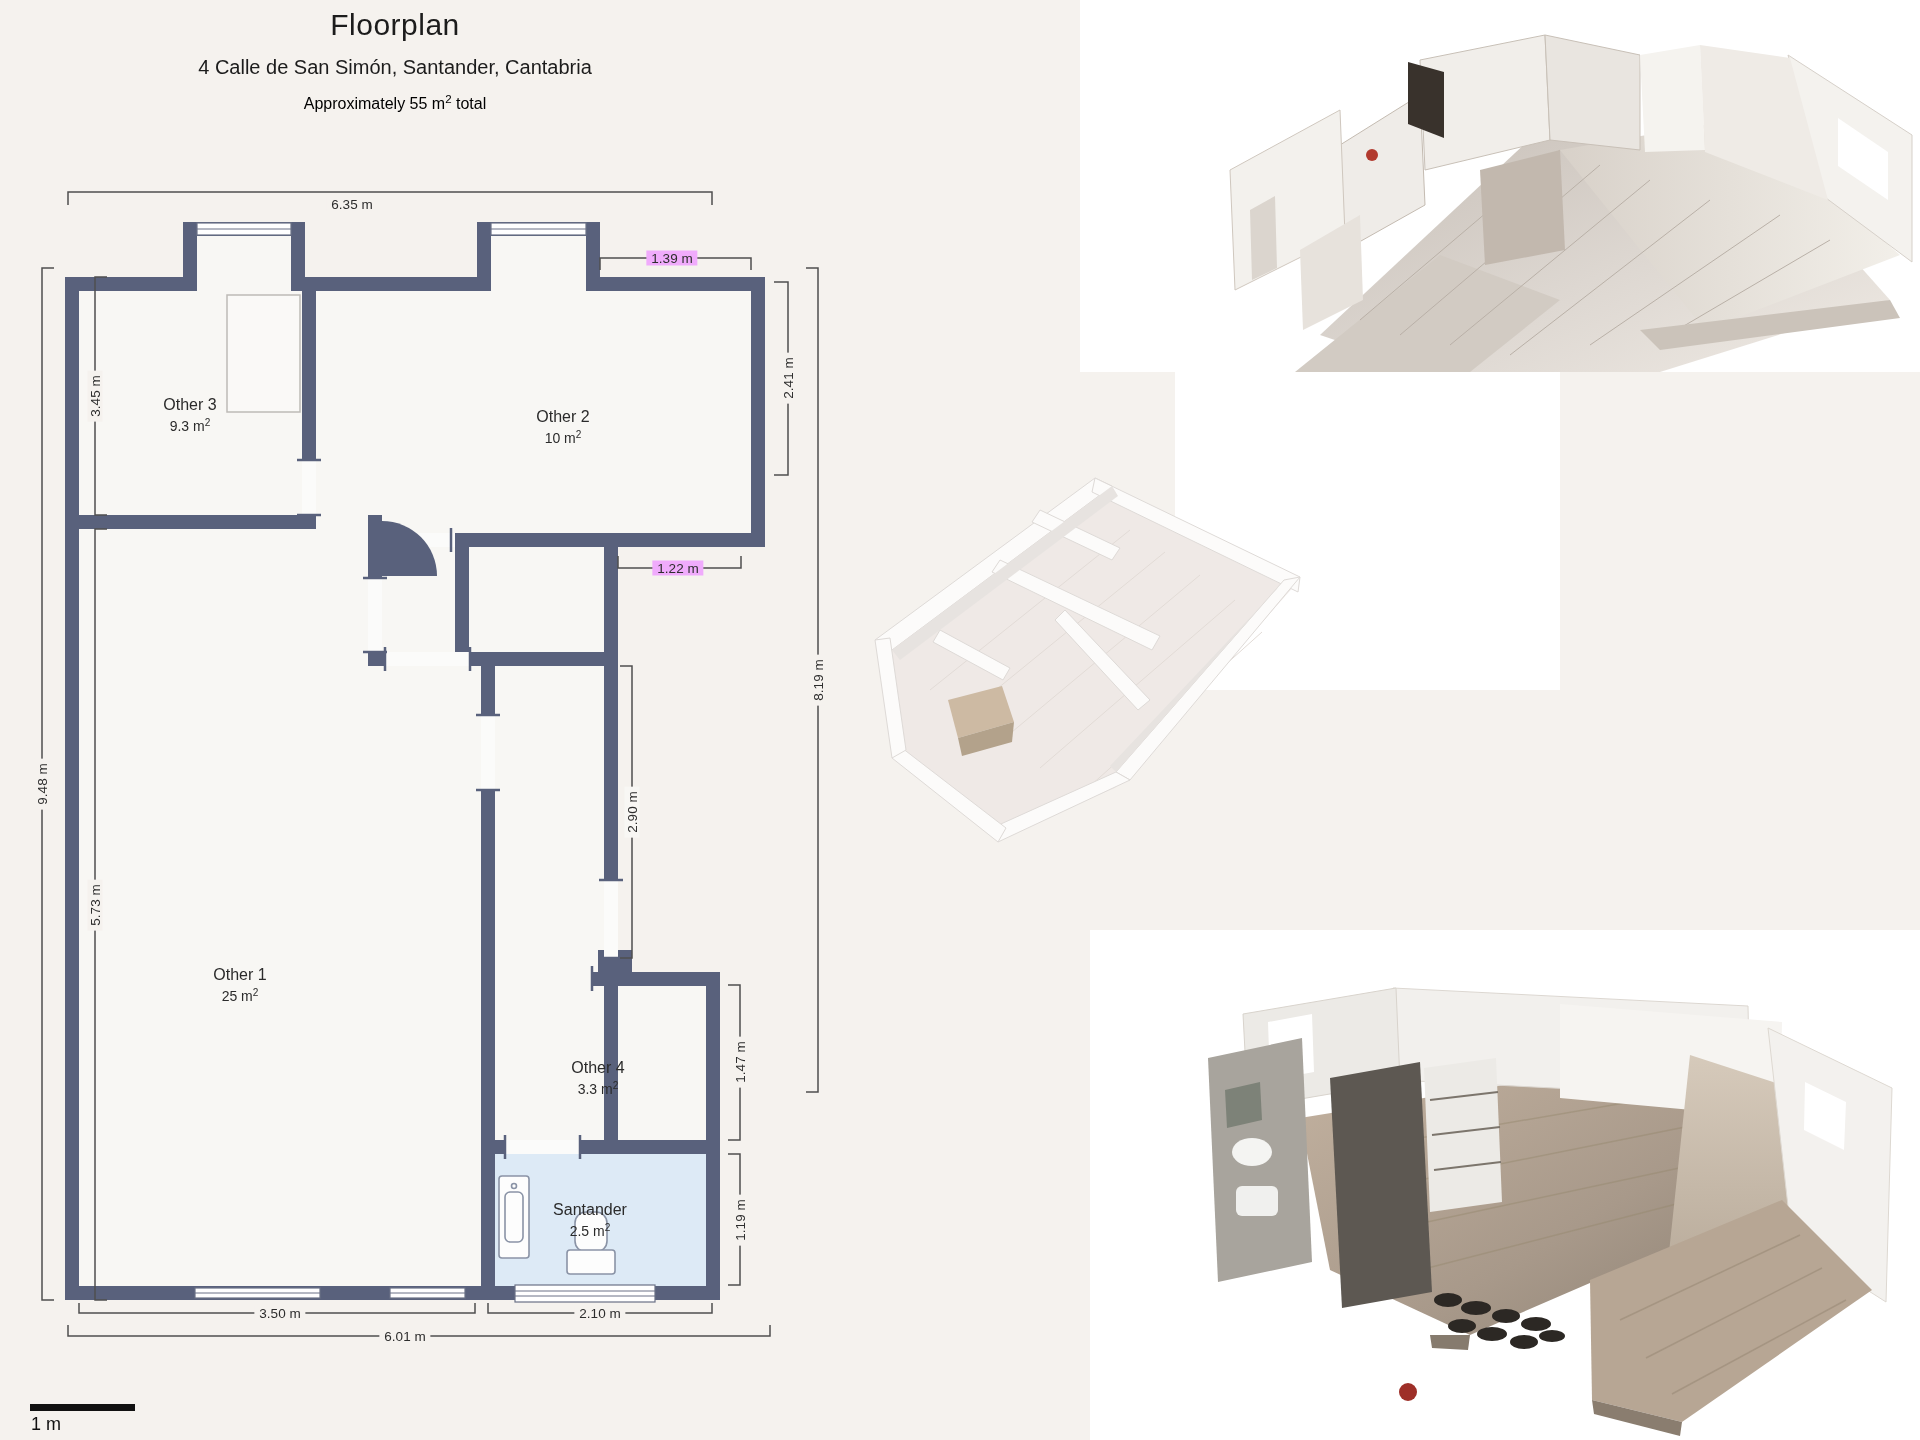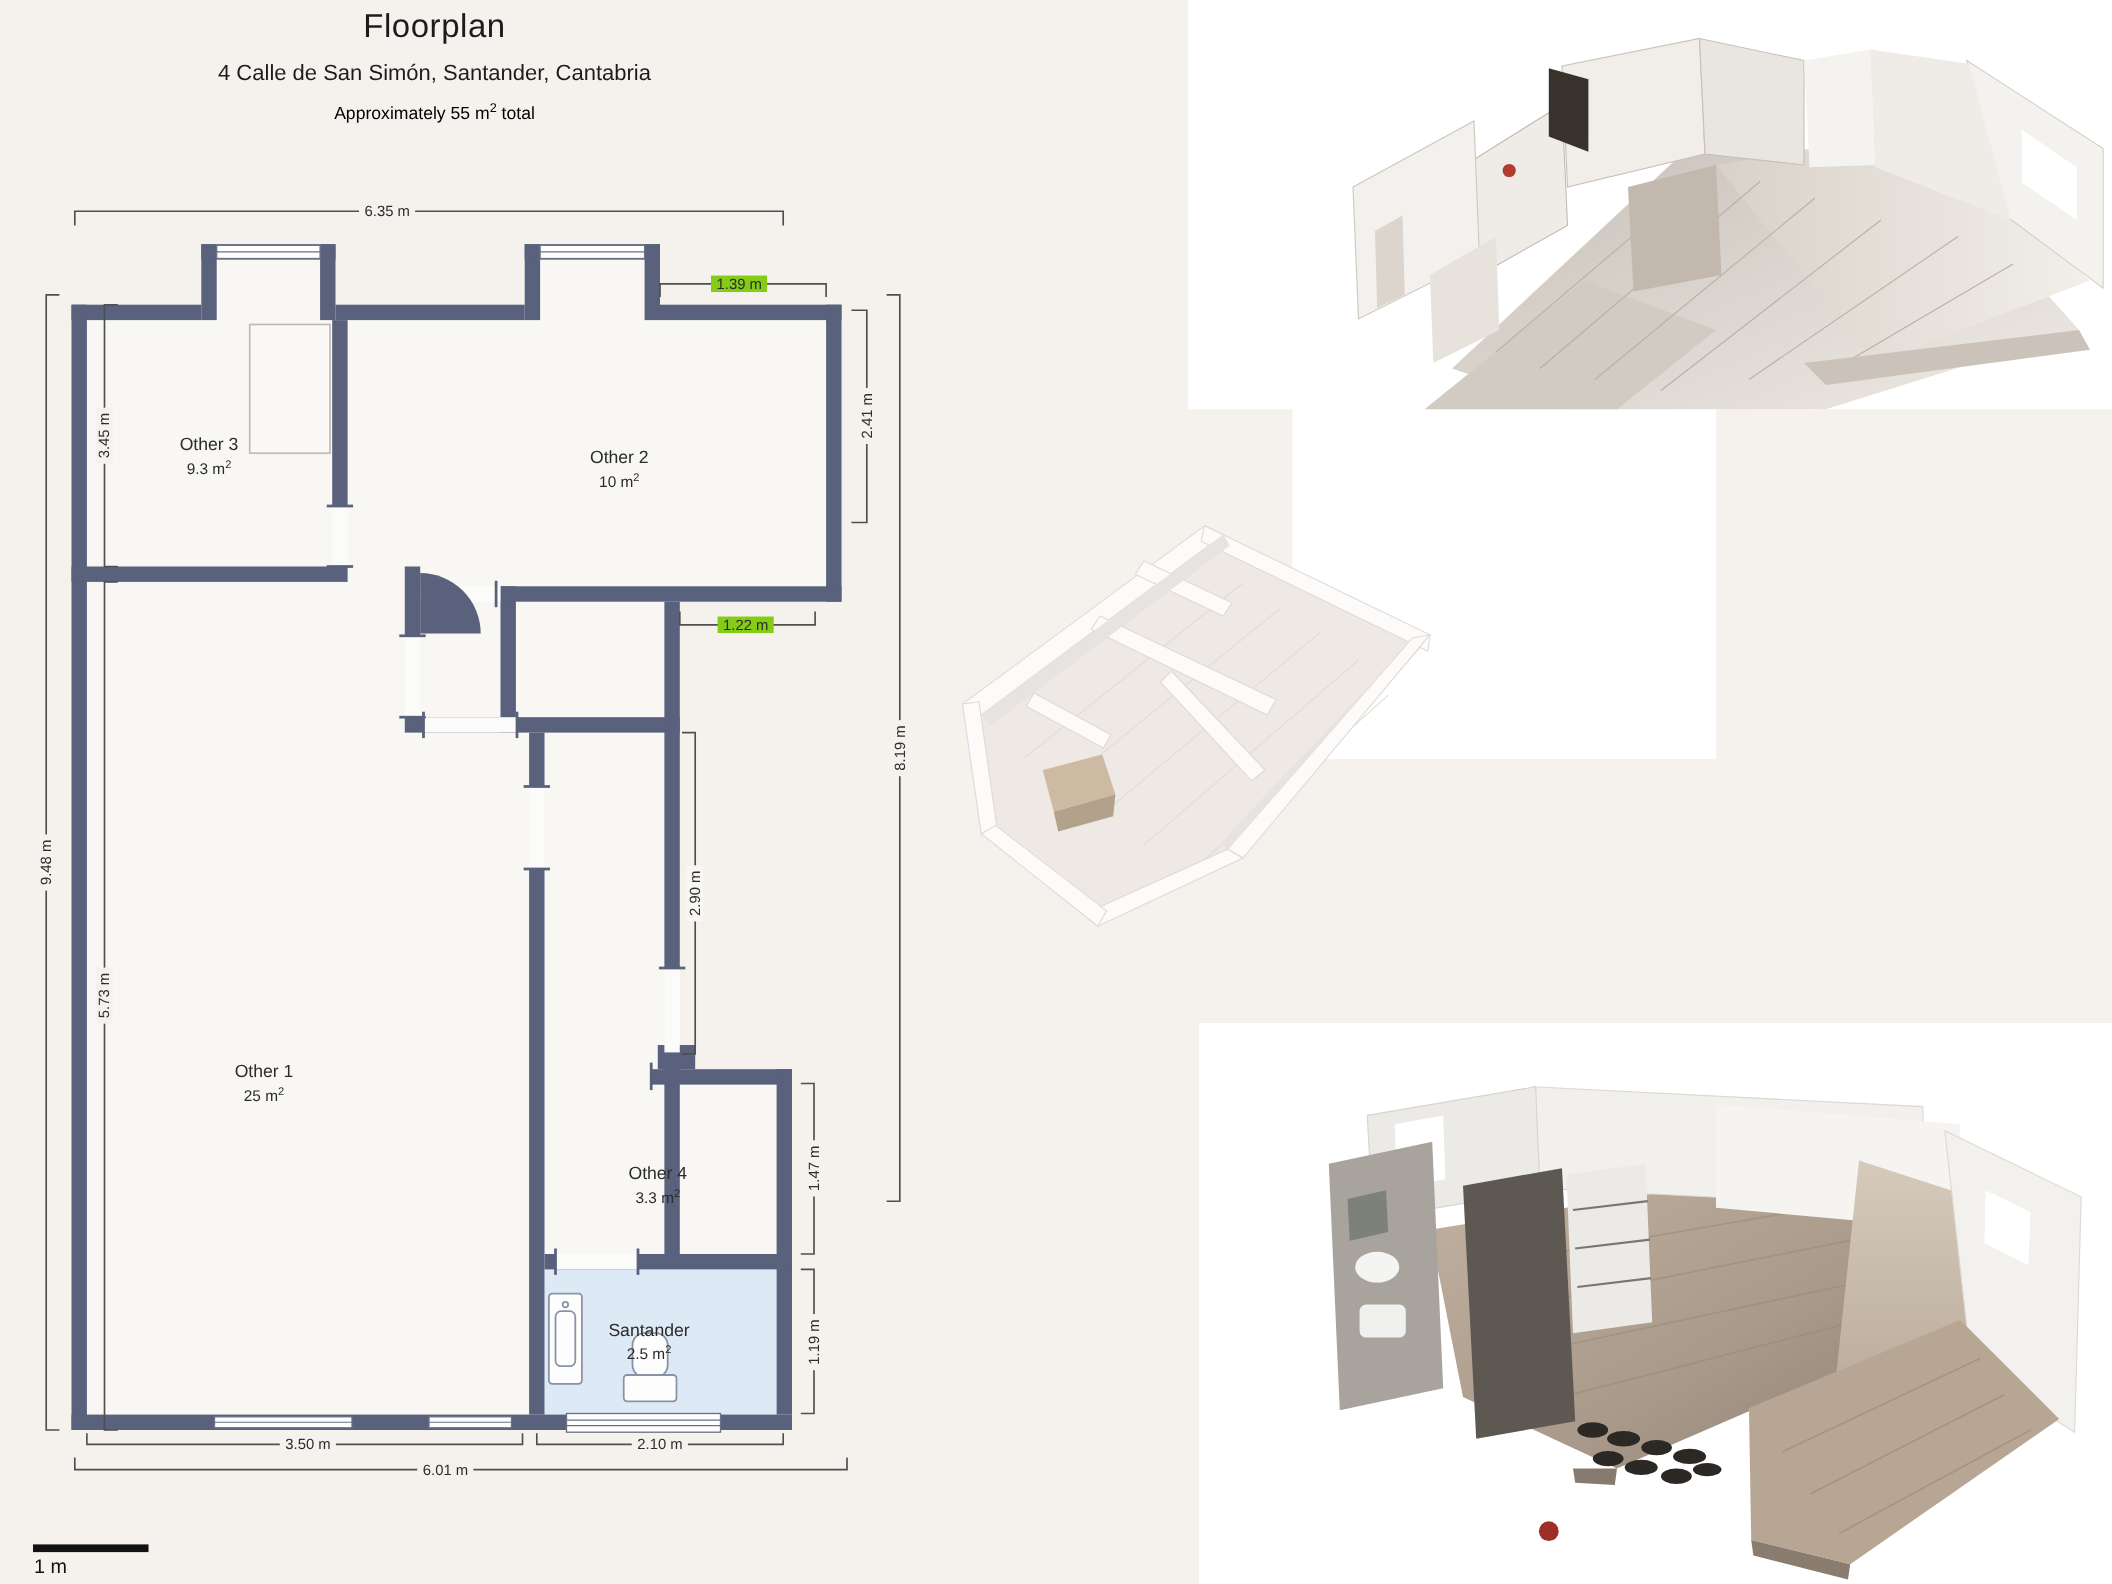--- a/index.html
+++ b/index.html
@@ -9,21 +9,21 @@
   .hdr .t{font-size:30px;letter-spacing:.5px;margin-top:8px;}
   .hdr .a{font-size:20px;margin-top:14px;text-align:center;}
   .hdr .ap{font-size:16px;margin-top:14px;color:#000000;text-align:center;}
   sup{font-size:.72em;}
   .roomlab{position:absolute;transform:translate(-50%,-50%);text-align:center;color:#2b2b2b;pointer-events:none;}
   .roomlab .rn{font-size:16px;}
   .roomlab .ra{font-size:14px;margin-top:3px;}
   .dim{position:absolute;transform:translate(-50%,-50%);font-size:13.5px;color:#2d2d2d;background:#f5f2ee;padding:0 5px;white-space:nowrap;}
   .dim.v{transform:translate(-50%,-50%) rotate(-90deg);}
   .dim.onfloor{background:#f8f7f4;}
-  .dim.onwhite{background:#84cc16;}
+  .dim.onwhite{background:#f0abfc;}
   .scalelab{position:absolute;left:31px;top:1414px;font-size:18px;color:#111;}
 </style>
 </head>
 <body>
 
 <svg id="scene" viewBox="0 0 1920 1440">
 
   <rect x="1080" y="0" width="840" height="372" fill="#ffffff"></rect>
   <rect x="1175" y="372" width="385" height="318" fill="#ffffff"></rect>
   <rect x="1090" y="930" width="830" height="510" fill="#ffffff"></rect>
@@ -294,21 +294,21 @@
 </div>
 <div class="roomlab" style="left:598px;top:1078px">
   <div class="rn">Other 4</div>
   <div class="ra"><span>3.3 m</span><sup>2</sup></div>
 </div>
 <div class="roomlab" style="left:590px;top:1220px">
   <div class="rn">Santander</div>
   <div class="ra"><span>2.5 m</span><sup>2</sup></div>
 </div>
 
-<div class="dim" style="left:352px;top:192px">6.35 m</div>
+<div class="dim" style="left:352px;top:204px">6.35 m</div>
 <div class="dim onwhite" style="left:672px;top:258px">1.39 m</div>
 <div class="dim v" style="left:95px;top:396px">3.45 m</div>
 <div class="dim v" style="left:788px;top:378px">2.41 m</div>
 <div class="dim onwhite" style="left:678px;top:568px">1.22 m</div>
 <div class="dim v" style="left:42px;top:784px">9.48 m</div>
 <div class="dim v onfloor" style="left:632px;top:812px">2.90 m</div>
 <div class="dim v" style="left:818px;top:680px">8.19 m</div>
 <div class="dim v" style="left:95px;top:905px">5.73 m</div>
 <div class="dim v" style="left:740px;top:1062px">1.47 m</div>
 <div class="dim v" style="left:740px;top:1220px">1.19 m</div>

